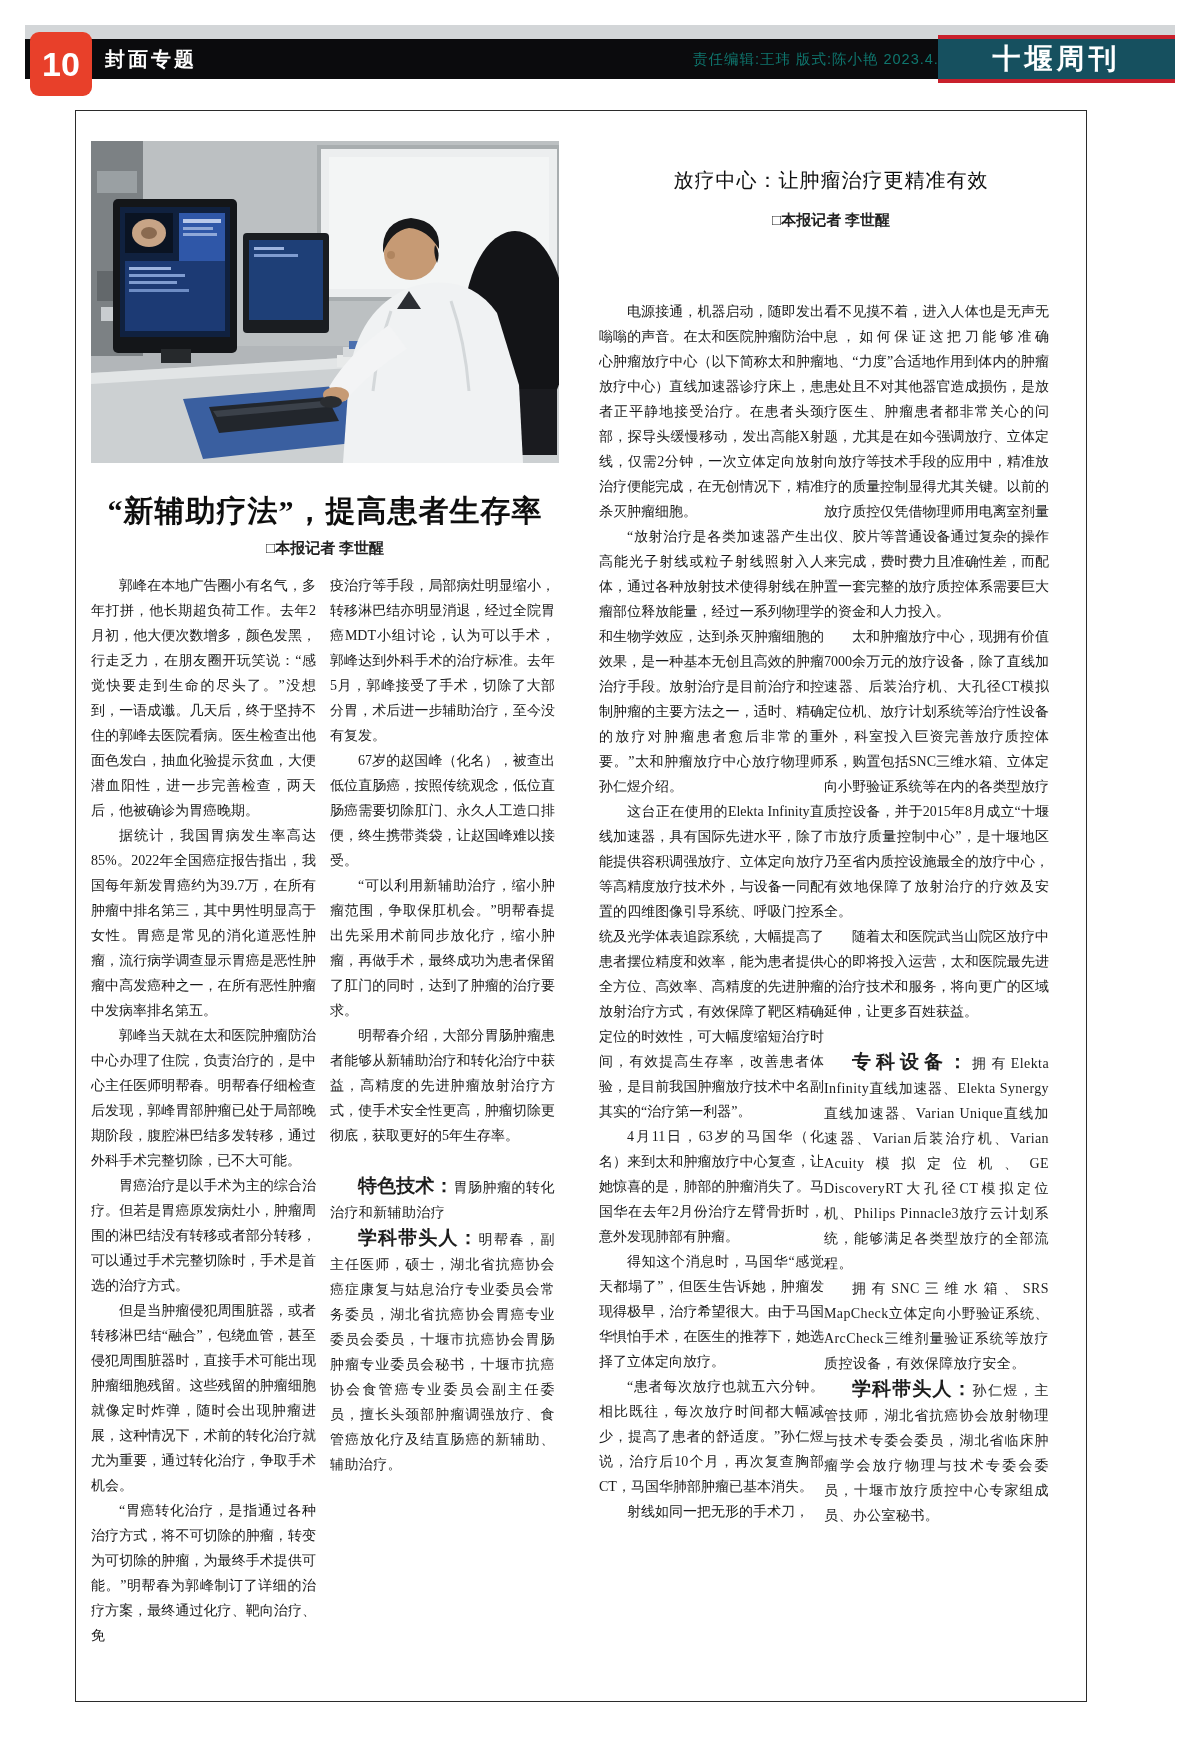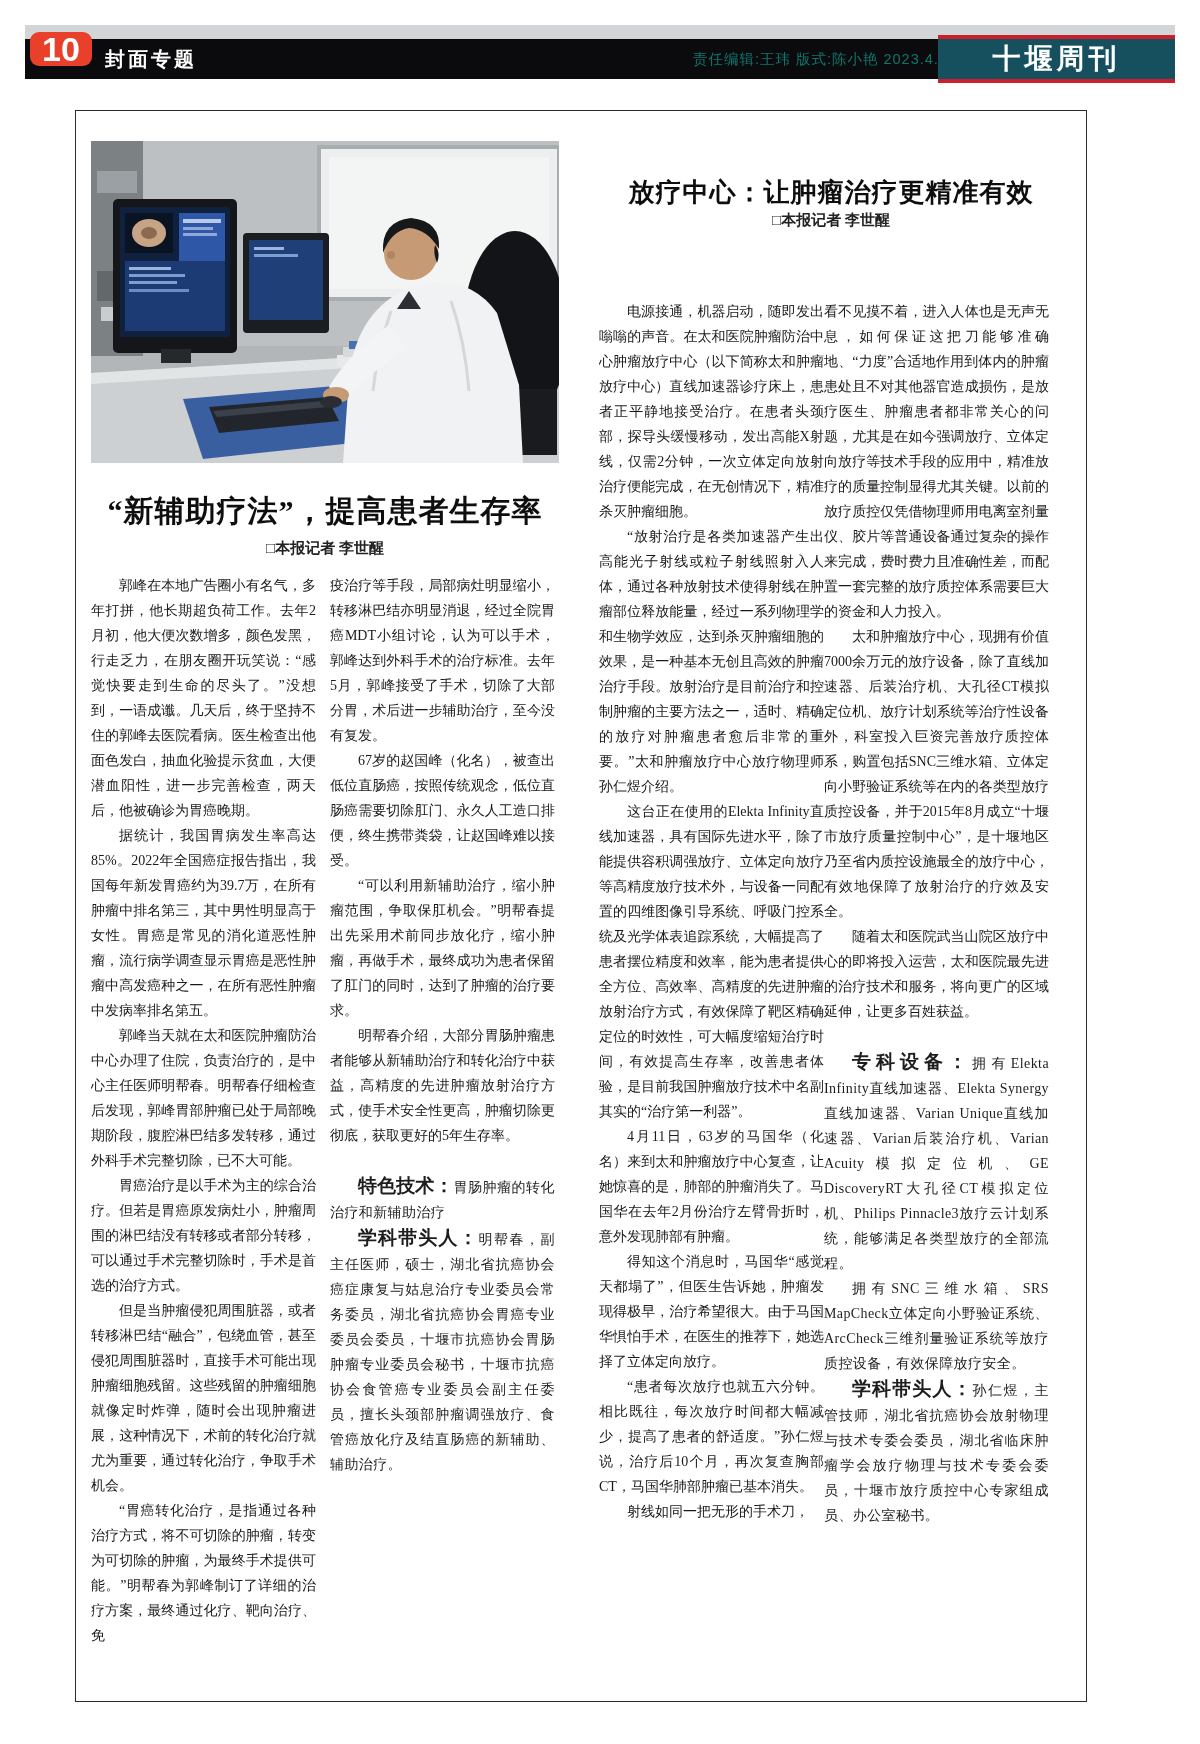--- a/index.html
+++ b/index.html
@@ -4,21 +4,21 @@
 <style>
   html,body { margin:0; padding:0; }
   body {
     width:1200px; height:1744px; position:relative; background:#ffffff;
     font-family:"Liberation Serif", serif; overflow:hidden;
   }
   
   .top-gray { position:absolute; left:25px; top:25px; width:1150px; height:14px; background:#d3d6d8; }
   .top-bar  { position:absolute; left:25px; top:39px; width:1150px; height:40px; background:#0b0b0d; }
   .pagenum-box {
-    position:absolute; left:5px; top:-7px; width:62px; height:34px;
+    position:absolute; left:5px; top:-7px; width:62px; height:64px;
     background:#e8402a; border-radius:9px; color:#fff;
     font-family:"Liberation Sans", sans-serif; font-weight:bold; font-size:34px;
     display:flex; align-items:center; justify-content:center;
   }
   .section-title {
     position:absolute; left:80px; top:0; height:40px; line-height:40px;
     color:#ffffff; font-family:"Liberation Sans", sans-serif;
     font-weight:bold; font-size:20px; letter-spacing:3px;
   }
   .editor-credits {
@@ -43,21 +43,21 @@
   .photo svg { display:block; }
 
   .title-left  { position:absolute; left:15px;  top:380px; width:468px; text-align:center;
                  font-size:30px; font-weight:bold; color:#0e0e0e; letter-spacing:1px; }
   .byline-left { position:absolute; left:15px;  top:428px; width:468px; text-align:center;
                  font-size:15px; font-weight:bold; color:#222; }
   .cols-left   { position:absolute; left:15px;  top:462px; width:468px; height:1116px;
                  display:flex; gap:14px; }
 
   .title-right  { position:absolute; left:523px; top:56px; width:464px; text-align:center;
-                  font-size:26px; font-weight:bold; color:#0e0e0e; letter-spacing:1px;margin-top:8px; }
+                  font-size:20px; font-weight:normal; color:#0e0e0e; letter-spacing:1px; }
   .byline-right { position:absolute; left:523px; top:100px; width:464px; text-align:center;
                   font-size:15px; font-weight:bold; color:#222; }
   .cols-right   { position:absolute; left:523px; top:188px; width:464px; height:1390px;
                   display:flex; }
 
   .col { width:225px; height:100%; overflow:hidden; }
   .col p {
     margin:0; font-size:14px; line-height:25px; text-align:justify;
     color:#191919; font-family:"Liberation Serif", serif;
   }

